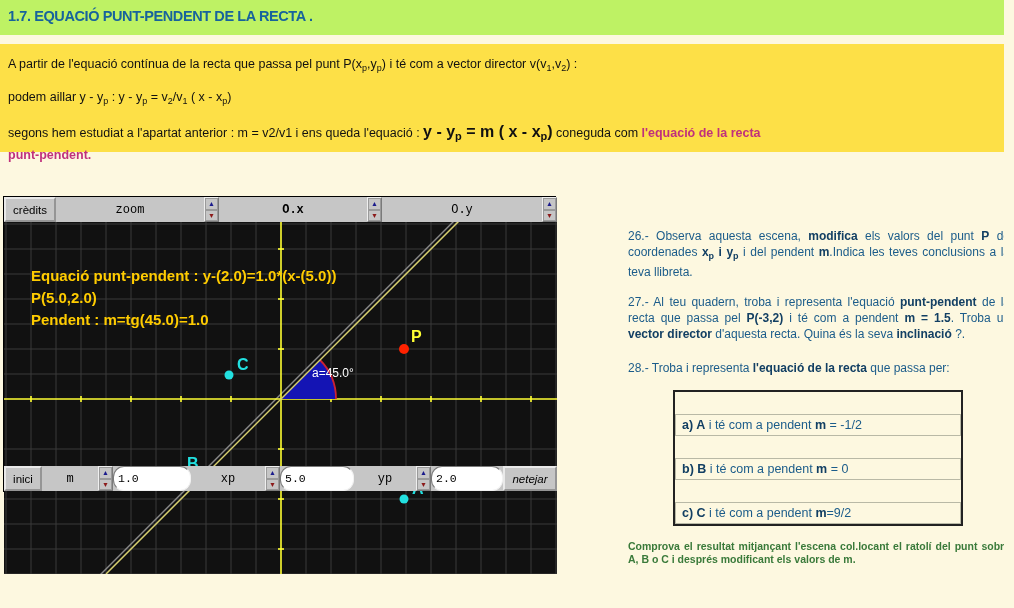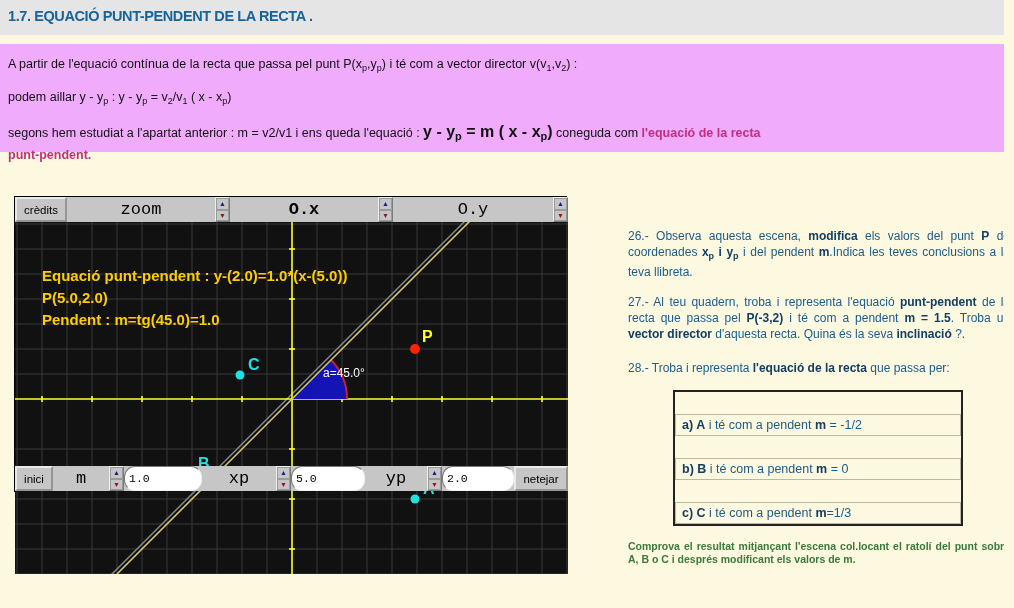--- a/index.html
+++ b/index.html
@@ -6,71 +6,70 @@
   body{
     width:1014px;height:608px;
     background:#fdf8e0;
     font-family:"Liberation Sans", sans-serif;
     overflow:hidden;
     position:relative;
   }
   
   #title-bar{
     position:absolute;left:0;top:0;width:1004px;height:35px;
-    background:#e5e5e5;
+    background:#bef264;
   }
   #title-bar .t{
     position:absolute;left:8px;top:8px;
     font-size:14.5px;font-weight:bold;color:#17639c;
     letter-spacing:-0.4px;
     font-family:"Liberation Sans", sans-serif;
   }
   
   #theory{
     position:absolute;left:0;top:44px;width:1004px;height:108px;
-    background:#f0abfc;
+    background:#fde047;
     color:#111;
     font-size:12.5px;
   }
   #theory .ln{position:absolute;left:8px;white-space:nowrap;}
   #theory .l1{top:13px;}
   #theory .l2{top:46px;}
   #theory .l3{top:79px;}
   #theory .l4{top:104px;}
   .sub{font-size:9px;vertical-align:-0.28em;}
   .big{font-size:16px;font-weight:bold;}
   .big .sub{font-size:11px;}
   .magenta{color:#c0307c;font-weight:bold;}
   
   #applet{
     position:absolute;left:3px;top:196px;width:553px;height:296px;
     background:#c6c6c6;
     border:1px solid #000;
     box-sizing:border-box;
-    margin-left:11px;
   }
   .bar{
     position:absolute;left:0;width:553px;height:25px;
     background:#c6c6c6;
     display:flex;align-items:stretch;
   }
   #topbar{top:0;}
   #botbar{bottom:0;}
   .btn{
     background:#c6c6c6;
     border:2px outset #e9e9e9;
     font-family:"Liberation Sans", sans-serif;
     font-size:11.5px;color:#000;
     display:flex;align-items:center;justify-content:center;
     cursor:pointer;box-sizing:border-box;
   }
   .lbl{
     background:#c6c6c6;
     font-family:"Liberation Mono","DejaVu Sans Mono",monospace;
-    font-size:17px;color:#000;
+    font-size:12px;color:#000;
     display:flex;align-items:center;justify-content:center;
     box-sizing:border-box;
   }
   .spin{
     width:15px;background:#c6c6c6;
     display:flex;flex-direction:column;
     box-sizing:border-box;
     border-top:1px solid #efefef;border-left:1px solid #efefef;
     border-right:1px solid #7a7a7a;border-bottom:1px solid #7a7a7a;
   }
@@ -270,29 +269,29 @@
       <div class="up">▲</div>
       <div class="dn">▼</div>
     </div>
     <div class="txtin" style="width:74px;">5.0</div>
     <div class="lbl" style="width:62px;">yp</div>
     <div class="spin">
       <div class="up">▲</div>
       <div class="dn">▼</div>
     </div>
     <div class="txtin" style="flex:1;">2.0</div>
-    <div class="btn" style="width:54px;">netejar</div>
+    <div class="btn" style="width:54px;font-style:italic;">netejar</div>
   </div>
 </div>
 
 <div id="right">
   <p class="q" id="ex26"><span>26.- Observa aquesta escena, </span><b>modifica</b><span> els valors del punt </span><b>P</b><span> de coordenades </span><b>x<sub style="font-size: 9px;">p</sub></b><b> i </b><b>y<sub style="font-size: 9px;">p</sub></b><span> i del pendent </span><b>m</b><span>.Indica les teves conclusions a la teva llibreta.</span></p>
   <p class="q" id="ex27"><span>27.- Al teu quadern, troba i representa l'equació </span><b>punt-pendent</b><span> de la recta que passa pel  </span><b>P(-3,2)</b><span> i té com a pendent </span><b>m = 1.5</b><span>. Troba un </span><b>vector director</b><span> d'aquesta recta. Quina és la seva </span><b>inclinació</b><span> ?.</span></p>
   <p class="q" id="ex28" style="margin-top:18px;"><span>28.- Troba i representa </span><b>l'equació de la recta</b><span> que passa per:</span></p>
   <div id="answer-box">
       <div class="row"><b>a) </b><b>A</b><span> i té com a pendent  </span><b>m</b><span> = -1/2</span></div>
       <div class="row"><b>b) </b><b>B</b><span> i té com a pendent </span><b>m</b><span> = 0</span></div>
-      <div class="row"><b>c) </b><b>C</b><span> i té com a pendent </span><b>m</b><span>=1/3</span></div>
+      <div class="row"><b>c) </b><b>C</b><span> i té com a pendent </span><b>m</b><span>=9/2</span></div>
     </div>
   <p class="green" id="footer">Comprova el resultat mitjançant l'escena col.locant el ratolí del punt sobre A, B o C i després modificant els valors de m.</p>
 </div>
 
 <div class="rightmargin"></div>
 
 </body></html>

